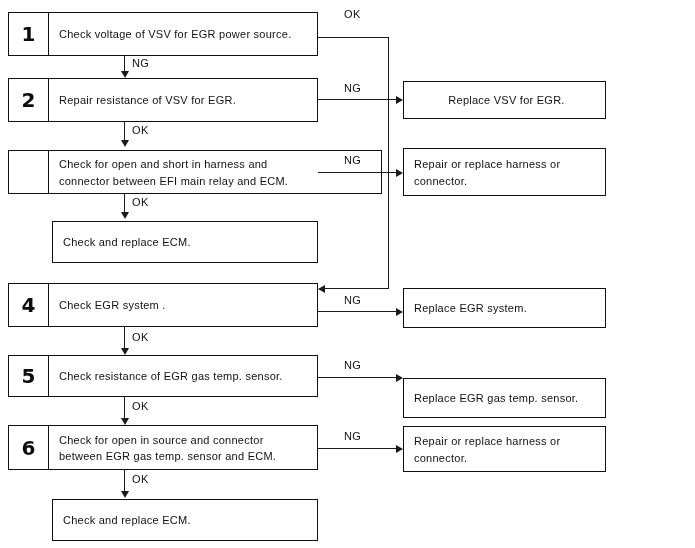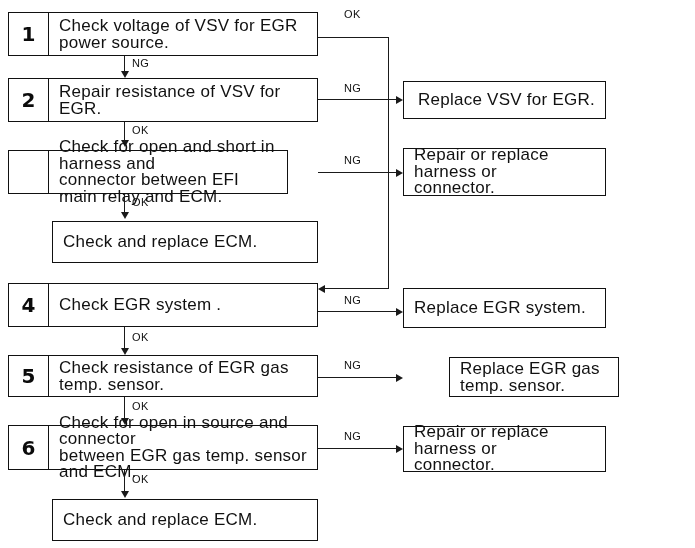--- a/index.html
+++ b/index.html
@@ -25,21 +25,21 @@
     box-sizing: border-box;
     border: 1.6px solid #111;
     background: #fff;
   }
   .box .txt {
     position: absolute;
     left: 10px;
     right: 6px;
     top: 50%;
     transform: translateY(-50%);
-    font-size: 17px;
+    font-size: 11px;
     line-height: 16.5px;
     color: #111;
     letter-spacing: 0.25px;
     white-space: pre-line;
   }
   
   .step .numcell {
     position: absolute;
     left: 0;
     top: 0;
@@ -133,21 +133,21 @@
   </div>
 
   <div class="ln hline" style="left:318px; top:99px; width:78px;"></div>
   <div class="arrow arrow-right" style="left:396px; top:95.5px;"></div>
   <div class="elabel" style="left:344px; top:82px;">NG</div>
 
   <div class="ln vline" style="left:124px; top:122px; height:18px;"></div>
   <div class="arrow arrow-down" style="left:120.5px; top:140px;"></div>
   <div class="elabel" style="left:132px; top:124px;">OK</div>
 
-  <div class="box step" style="left:8px; top:150px; width:280px; height:44px;">
+  <div class="box step" style="left:8px; top:150px; width:374px; height:44px;">
     <div class="numcell">
       <span></span>
     </div>
     <div class="txt">Check for open and short in harness and
 connector between EFI main relay and ECM.</div>
   </div>
 
   <div class="ln hline" style="left:318px; top:172px; width:78px;"></div>
   <div class="arrow arrow-right" style="left:396px; top:168.5px;"></div>
   <div class="elabel" style="left:344px; top:154px;">NG</div>
@@ -216,21 +216,21 @@
 
   <div class="box" style="left:403px; top:148px; width:203px; height:48px;">
     <div class="txt">Repair or replace harness or
 connector.</div>
   </div>
 
   <div class="box" style="left:403px; top:288px; width:203px; height:40px;">
     <div class="txt">Replace EGR system.</div>
   </div>
 
-  <div class="box" style="left:403px; top:357px; width:170px; height:40px;margin-left:46px;">
+  <div class="box" style="left:403px; top:378px; width:203px; height:40px;">
     <div class="txt">Replace EGR gas temp. sensor.</div>
   </div>
 
   <div class="box" style="left:403px; top:426px; width:203px; height:46px;">
     <div class="txt">Repair or replace harness or
 connector.</div>
   </div>
 
 </div>
 

